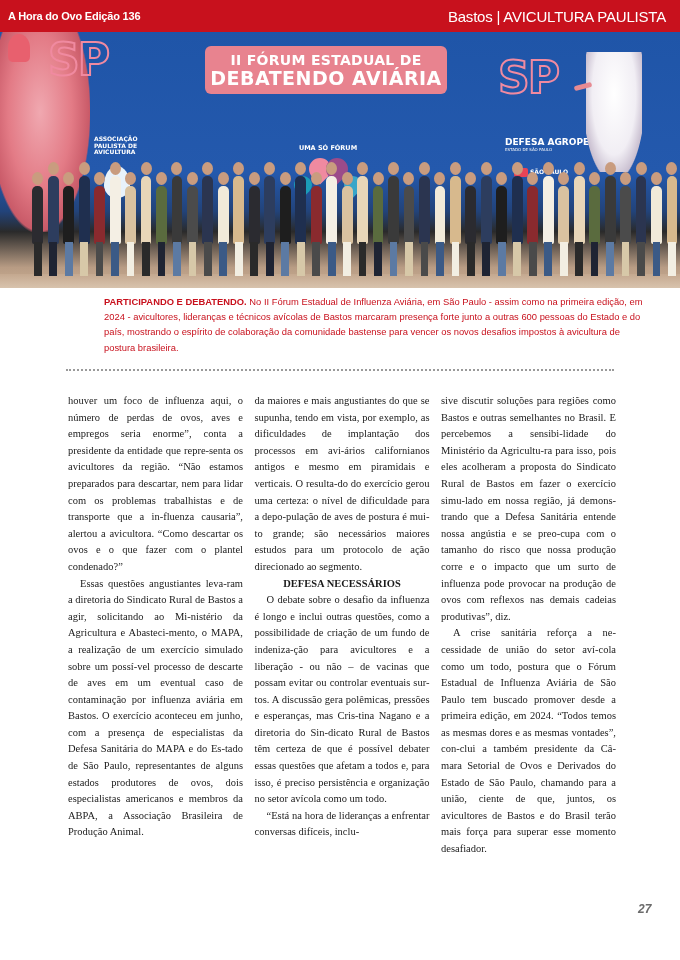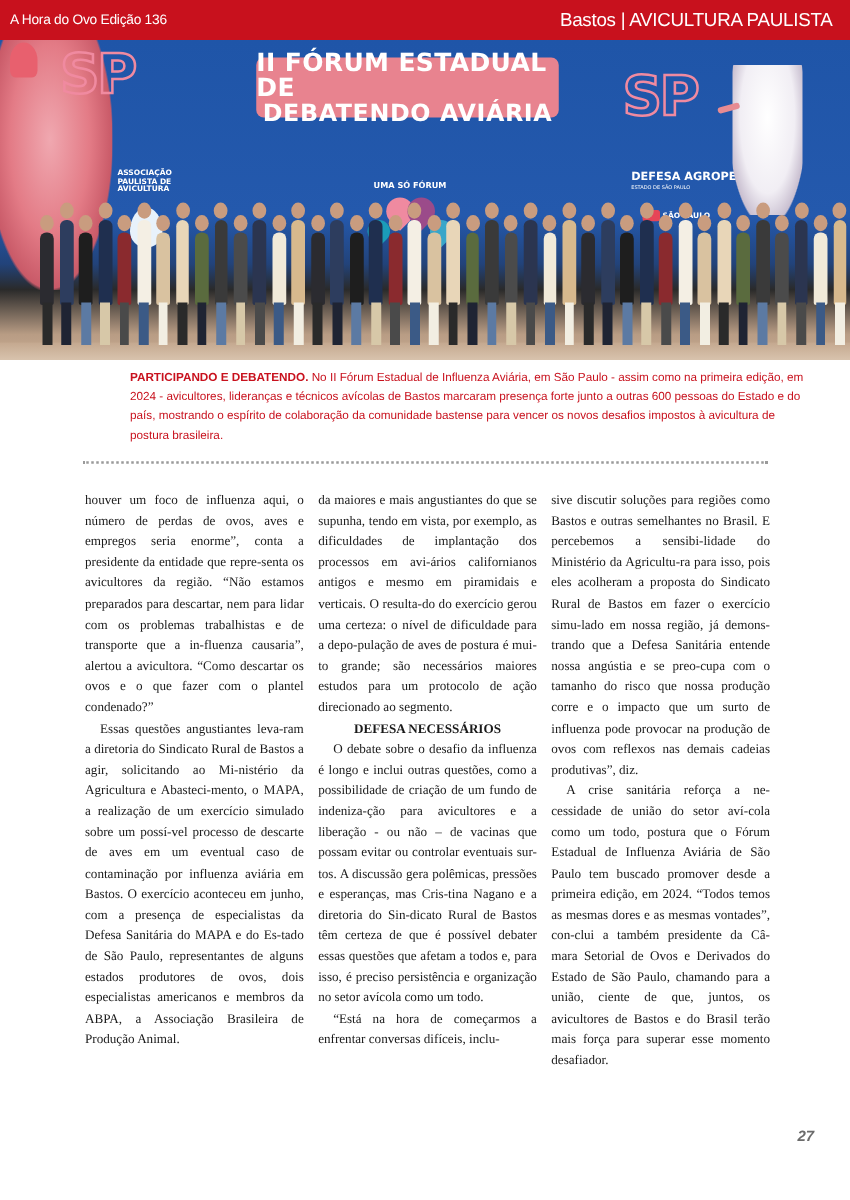--- a/index.html
+++ b/index.html
@@ -6,21 +6,21 @@
   html, body { width: 680px; height: 960px; background: #ffffff; overflow: hidden; }
   body { position: relative; font-family: "Liberation Serif", serif; color: #1a1a1a; }
 
   
   .header-bar {
     position: absolute; left: 0; top: 0; width: 680px; height: 32px;
     background: #c8111d;
     display: flex; align-items: center; justify-content: space-between;
     padding: 0 14px 0 8px;
   }
-  .header-left { font-family: "Liberation Sans", sans-serif; font-weight: normal; font-size: 11px; color: #ffffff; letter-spacing: -0.2px; }
+  .header-left { font-family: "Liberation Sans", sans-serif; font-weight: bold; font-size: 11px; color: #ffffff; letter-spacing: -0.2px; }
   .header-right { font-family: "Liberation Sans", sans-serif; font-weight: normal; font-size: 15px; color: #ffffff; letter-spacing: -0.2px; }
 
   
   .photo {
     position: absolute; left: 0; top: 32px; width: 680px; height: 256px;
     overflow: hidden;
     background: linear-gradient(180deg, #1f55a8 0%, #2459ad 55%, #22437a 70%, #2a2a2a 78%, #b89c84 92%, #c9ad92 100%);
   }
   .hen {
     position: absolute; left: -10px; top: 0; width: 100px; height: 200px;
@@ -32,21 +32,21 @@
     color: transparent; -webkit-text-stroke: 2px #f08aa0; letter-spacing: -2px;
   }
   .sp-left { left: 48px; top: 2px; }
   .sp-right { left: 498px; top: 20px; }
   .banner {
     position: absolute; left: 205px; top: 14px; width: 242px; height: 48px;
     background: #e8838f; border-radius: 6px;
     display: flex; flex-direction: column; align-items: center; justify-content: center;
     font-family: "DejaVu Sans", sans-serif; font-weight: bold; color: #ffffff; line-height: 1;
   }
-  .banner-l1 { font-size: 20px; letter-spacing: 0.3px; }
+  .banner-l1 { font-size: 14px; letter-spacing: 0.3px; }
   .banner-l2 { font-size: 19px; letter-spacing: 0.5px; margin-top: 2px; }
   .apa-logo {
     position: absolute; left: 94px; top: 104px; width: 60px;
     font-family: "DejaVu Sans", sans-serif; font-weight: bold; font-size: 6px; color: #ffffff; line-height: 1.1;
   }
   .egg-logo { position: absolute; left: 104px; top: 134px; width: 26px; height: 32px; background: #e8f2fb; border-radius: 50% 50% 48% 48% / 60% 60% 40% 40%; }
   .one-health {
     position: absolute; left: 288px; top: 112px; width: 80px; height: 80px; text-align: center;
   }
   .one-health-text { font-family: "DejaVu Sans", sans-serif; font-weight: bold; font-size: 6.5px; color: #ffffff; }
@@ -366,21 +366,21 @@
 
 <div class="columns">
   <div class="col">
     <p>houver um foco de influenza aqui, o número de perdas de ovos, aves e empregos seria enorme”, conta a presidente da entidade que repre-senta os avicultores da região. “Não estamos preparados para descartar, nem para lidar com os problemas trabalhistas e de transporte que a in-fluenza causaria”, alertou a avicultora. “Como descartar os ovos e o que fazer com o plantel condenado?”</p>
     <p class="indent">Essas questões angustiantes leva-ram a diretoria do Sindicato Rural de Bastos a agir, solicitando ao Mi-nistério da Agricultura e Abasteci-mento, o MAPA, a realização de um exercício simulado sobre um possí-vel processo de descarte de aves em um eventual caso de contaminação por influenza aviária em Bastos. O exercício aconteceu em junho, com a presença de especialistas da Defesa Sanitária do MAPA e do Es-tado de São Paulo, representantes de alguns estados produtores de ovos, dois especialistas americanos e membros da ABPA, a Associação Brasileira de Produção Animal.</p>
   </div>
   <div class="col">
     <p>da maiores e mais angustiantes do que se supunha, tendo em vista, por exemplo, as dificuldades de implantação dos processos em avi-ários californianos antigos e mesmo em piramidais e verticais. O resulta-do do exercício gerou uma certeza: o nível de dificuldade para a depo-pulação de aves de postura é mui-to grande; são necessários maiores estudos para um protocolo de ação direcionado ao segmento.</p>
     <h3>DEFESA NECESSÁRIOS</h3>
     <p class="indent">O debate sobre o desafio da influenza é longo e inclui outras questões, como a possibilidade de criação de um fundo de indeniza-ção para avicultores e a liberação - ou não – de vacinas que possam evitar ou controlar eventuais sur-tos. A discussão gera polêmicas, pressões e esperanças, mas Cris-tina Nagano e a diretoria do Sin-dicato Rural de Bastos têm certeza de que é possível debater essas questões que afetam a todos e, para isso, é preciso persistência e organização no setor avícola como um todo.</p>
-    <p class="indent">“Está na hora de começarmos a enfrentar conversas difíceis, inclu-</p>
+    <p class="indent">“Está na hora de lideranças a enfrentar conversas difíceis, inclu-</p>
   </div>
   <div class="col">
     <p>sive discutir soluções para regiões como Bastos e outras semelhantes no Brasil. E percebemos a sensibi-lidade do Ministério da Agricultu-ra para isso, pois eles acolheram a proposta do Sindicato Rural de Bastos em fazer o exercício simu-lado em nossa região, já demons-trando que a Defesa Sanitária entende nossa angústia e se preo-cupa com o  tamanho do risco que nossa produção corre e o impacto que um surto de influenza pode provocar na produção de ovos com reflexos nas demais cadeias produtivas”, diz.</p>
     <p class="indent">A crise sanitária reforça a ne-cessidade de união do setor aví-cola como um todo, postura que o Fórum Estadual de Influenza Aviária de São Paulo tem buscado promover desde a primeira edição, em 2024. “Todos temos  as mesmas dores e as mesmas vontades”, con-clui a também presidente da Câ-mara Setorial de Ovos e Derivados do Estado de São Paulo, chamando para a união, ciente de que, juntos, os avicultores de Bastos e do Brasil terão mais força para superar esse momento desafiador.</p>
   </div>
 </div>
 
 <div class="page-number">27</div>
 
 </body></html>

